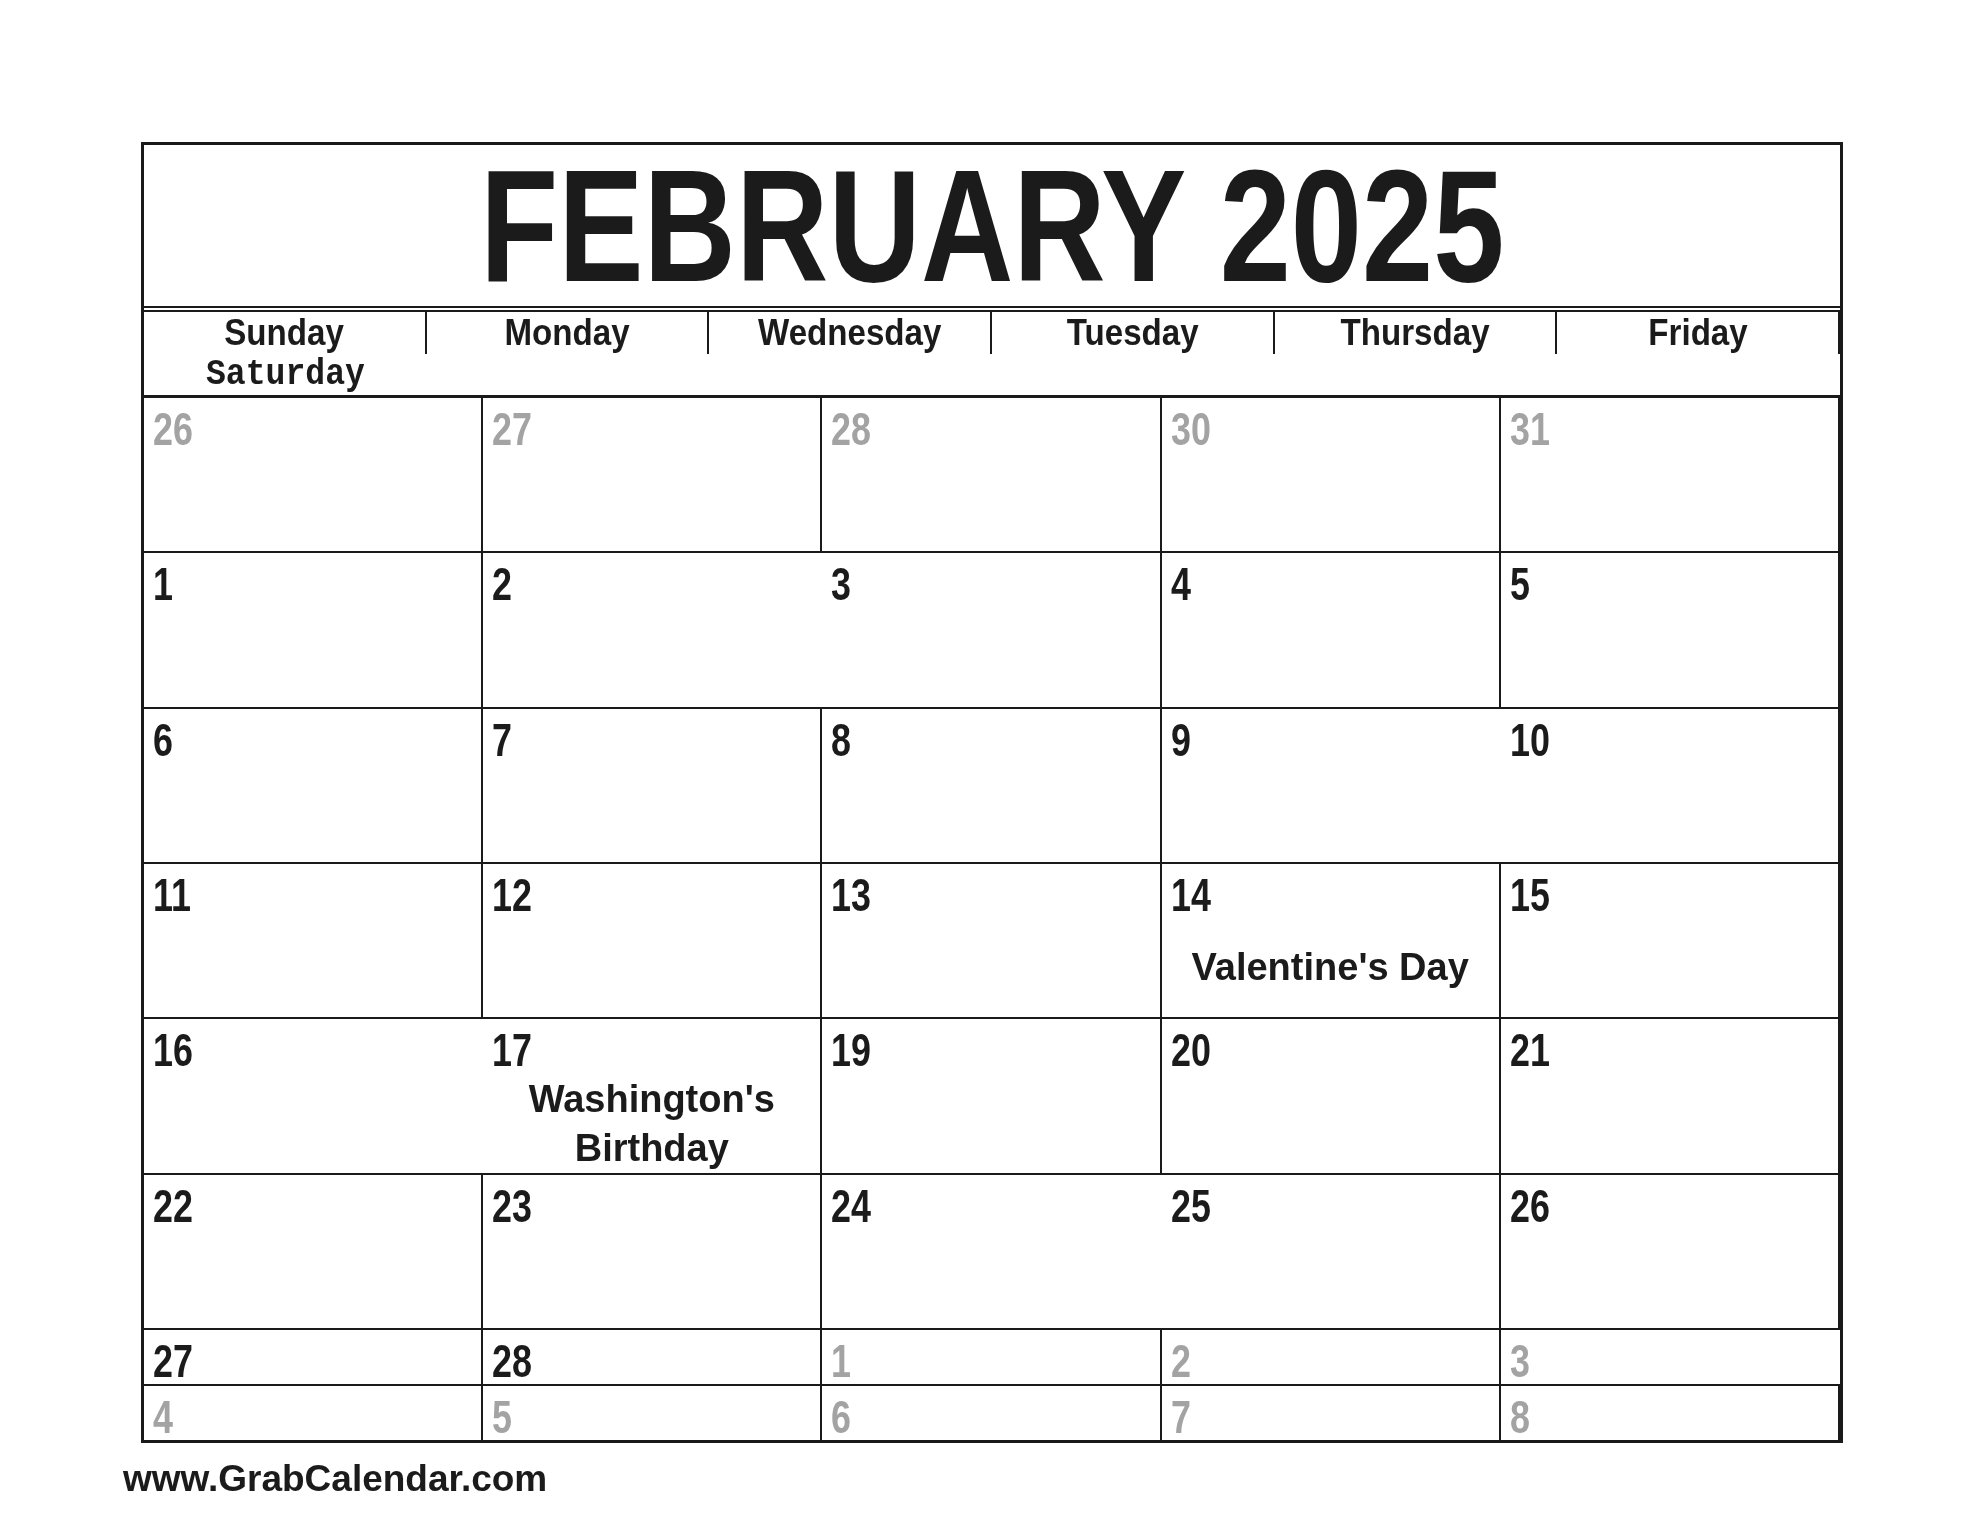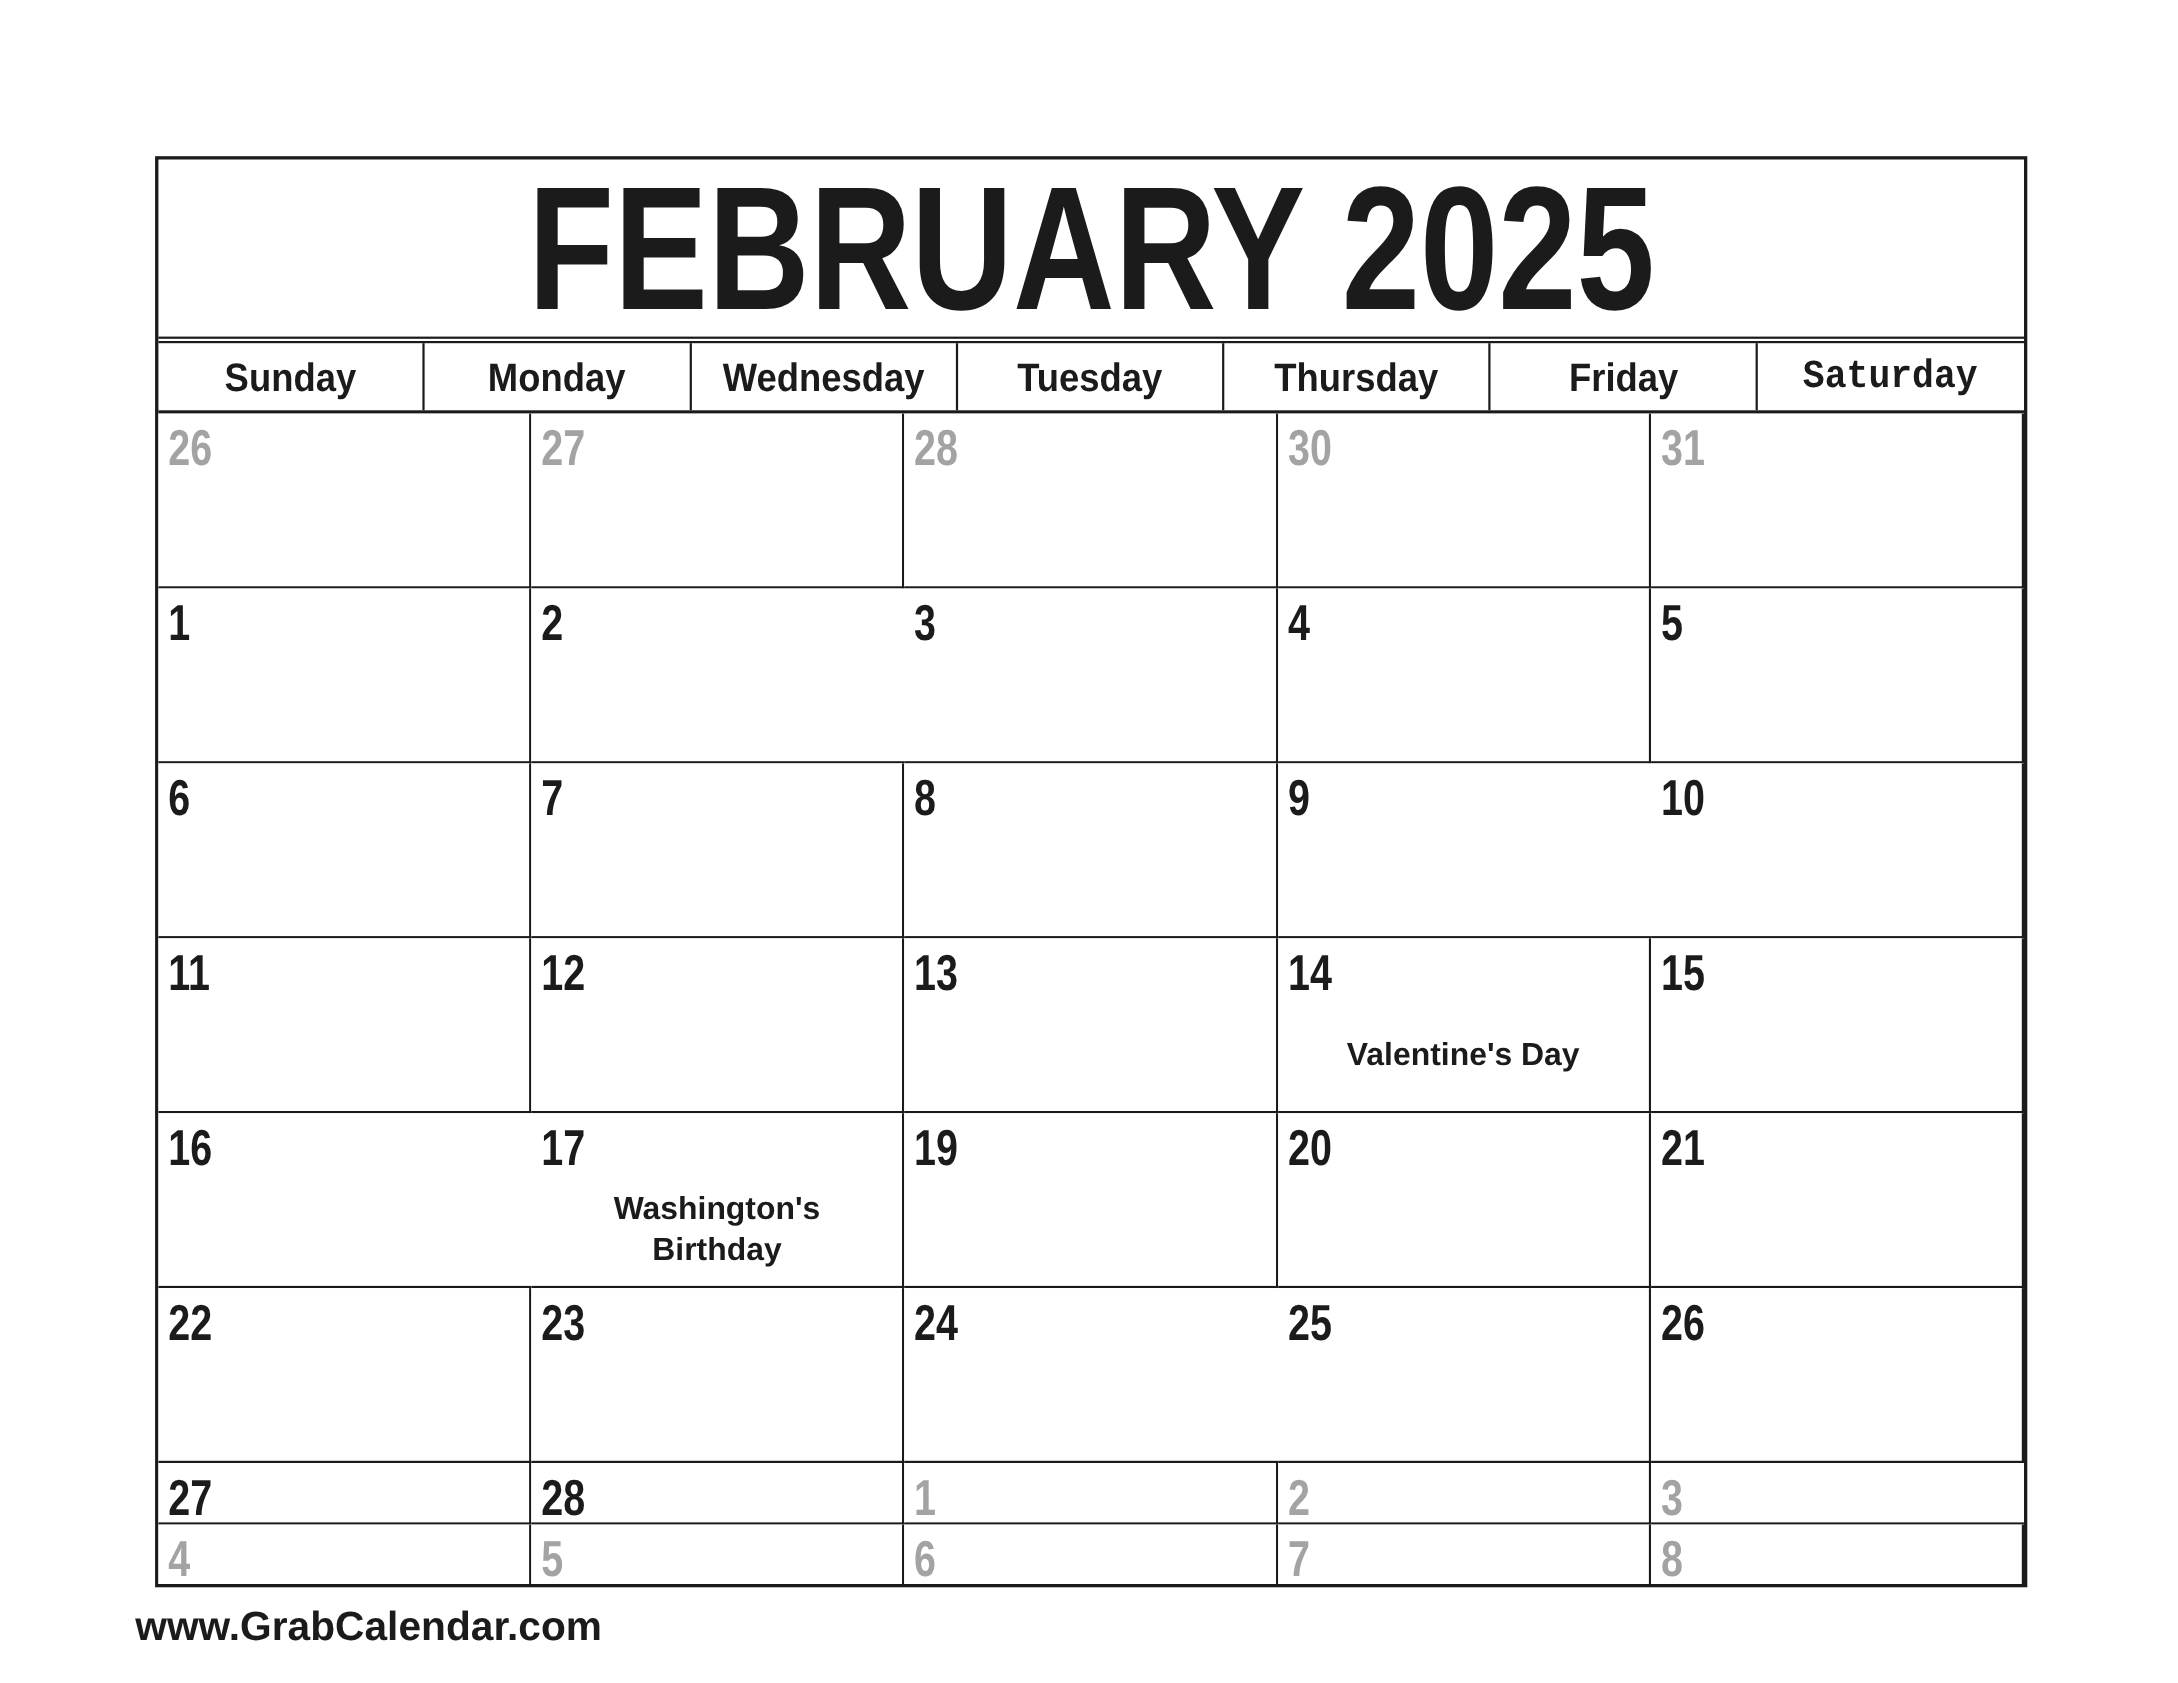--- a/index.html
+++ b/index.html
@@ -43,21 +43,21 @@
     letter-spacing: 0;
   }
 
   
   .weekday-row {
     flex: 0 0 66px;
     margin-top: 2px;
     border-top: 2px solid var(--border);
     border-bottom: 3px solid var(--border);
     display: grid;
-    grid-template-columns: repeat(7, 1fr);
+    grid-template-columns: repeat(6, 1fr);
   }
   .weekday-cell {
     display: flex; align-items: center; justify-content: center;
     border-right: 2px solid var(--border);
   }
   .weekday-cell:last-child { border-right: none; font-family: Liberation Mono, monospace; }
   .wd-label {
     font-size: 36px;
     font-weight: 600;
     color: var(--text);
@@ -90,21 +90,21 @@
     transform: scaleX(0.78);
     transform-origin: left top;
   }
   .day-cell.outside .day-num { color: var(--muted); }
   .holiday {
     position: absolute;
     left: 0; right: 0;
     top: 68%;
     transform: translateY(-50%);
     text-align: center;
-    font-size: 29px;
+    font-size: 38px;
     font-weight: 600;
     line-height: 1.3;
     color: var(--text);
     padding: 0 14px;
   }
 
   
   .footer {
     position: absolute;
     left: 123px; top: 1458px;

